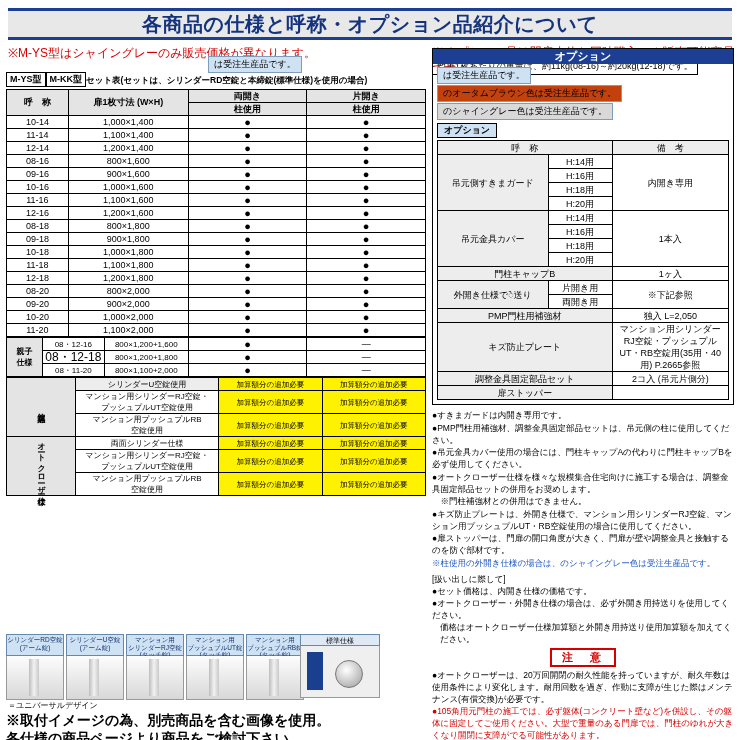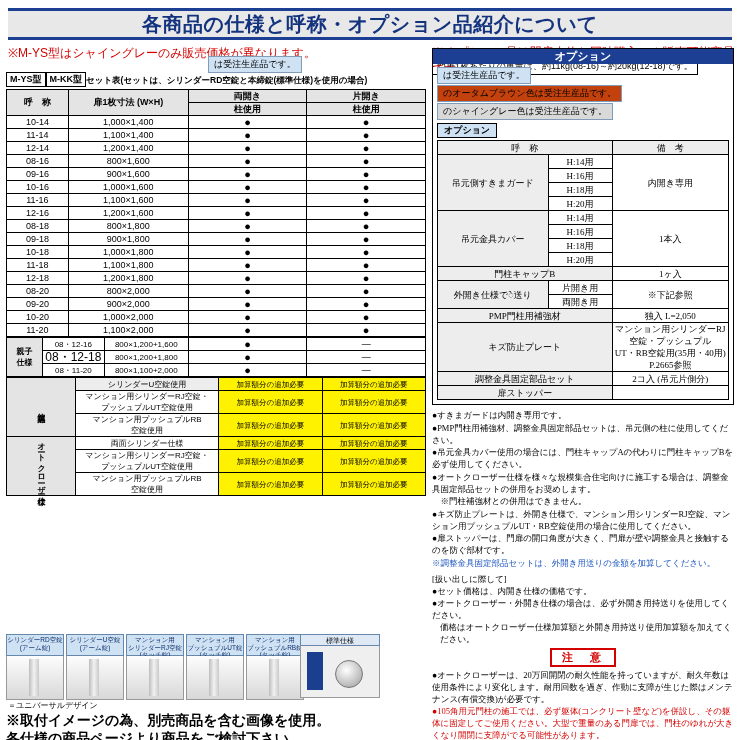--- a/index.html
+++ b/index.html
@@ -24,21 +24,21 @@
     display:flex; align-items:center; justify-content:center;
   }
   .title-text {
     font-size:20px; font-weight:bold; color:#14337f;
     letter-spacing:0.5px;
   }
   .note-line { position:absolute; font-size:12px; }
 
   
   .leftcol { position:absolute; left:6px; top:48px; width:420px; }
-  .rightcol { position:absolute; left:432px; top:48px; width:302px;font-family:Liberation Serif, serif; }
+  .rightcol { position:absolute; left:432px; top:48px; width:302px; }
 
   .legend-box {
     display:inline-block; background:#cfe2f3; border:1px solid #7f9db9;
     padding:1px 5px; font-size:9px;
   }
   .legend-pink { background:#c2410c; }
   .legend-gray { background:#d9d9d9; }
 
   table { border-collapse:collapse; }
   .spec-table { width:420px; font-size:9px; }
@@ -392,21 +392,21 @@
     </div>
 
     <div class="bullets" id="bullets">
         <div>●すきまガードは内開き専用です。</div>
         <div>●PMP門柱用補強材、調整金具固定部品セットは、吊元側の柱に使用してください。</div>
         <div>●吊元金具カバー使用の場合には、門柱キャップAの代わりに門柱キャップBを必ず使用してください。</div>
         <div>●オートクローザー仕様を様々な規模集合住宅向けに施工する場合は、調整金具固定部品セットの併用をお奨めします。</div>
         <div>　※門柱補強材との併用はできません。</div>
         <div>●キズ防止プレートは、外開き仕様で、マンション用シリンダーRJ空錠、マンション用プッシュプルUT・RB空錠使用の場合に使用してください。</div>
         <div>●扉ストッパーは、門扉の開口角度が大きく、門扉が壁や調整金具と接触するのを防ぐ部材です。</div>
-        <div class="blue">※調整金具固定部品セットは、外開き用送りの金額を加算してください。</div>
+        <div class="blue">※柱使用の外開き仕様の場合は、のシャイングレー色は受注生産品です。</div>
       </div>
 
     <div style="margin-top:4px; font-size:8.5px; line-height:12px;">
       <div>[扱い出しに際して]</div>
       <div>●セット価格は、内開き仕様の価格です。</div>
       <div>●オートクローザー・外開き仕様の場合は、必ず外開き用持送りを使用してください。</div>
       <div style="padding-left:8px;">価格はオートクローザー仕様加算額と外開き用持送り使用加算額を加えてください。</div>
     </div>
 
     <div class="chuui">注　意</div>

